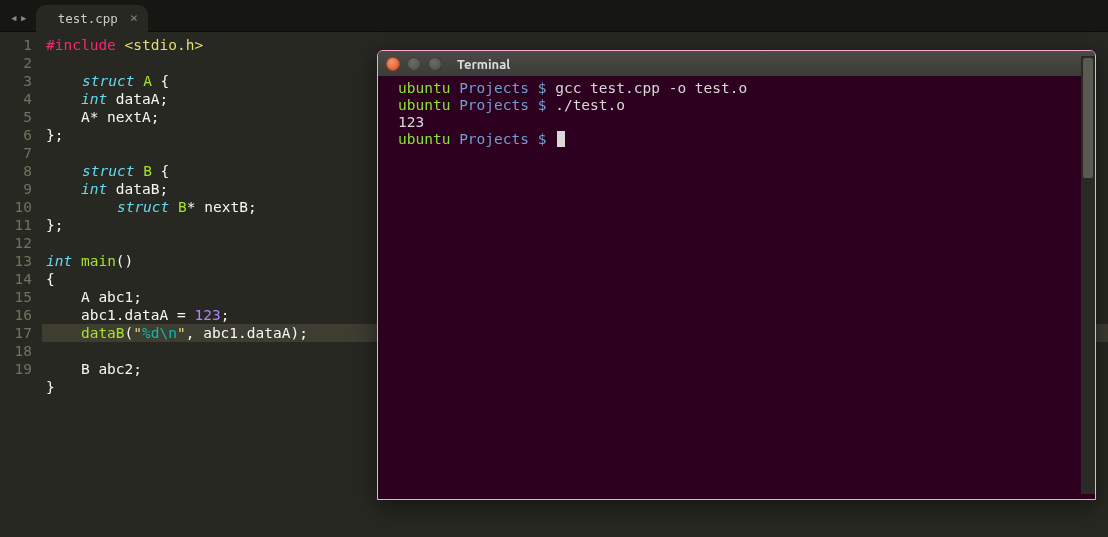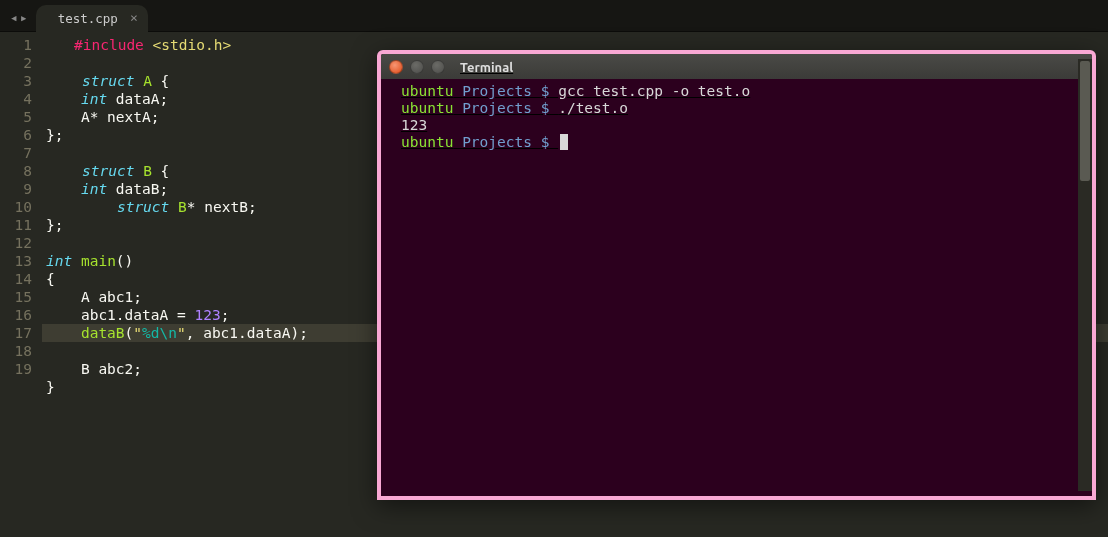--- a/index.html
+++ b/index.html
@@ -9,31 +9,31 @@
   .tabbar .nav-arrows { display:flex; align-items:center; gap:2px; padding:0 8px 6px 4px; color:#888; font-size:13px; }
   .tabbar .nav-arrows span { cursor:pointer; }
   .tab { position:relative; height:27px; padding:0 30px 0 22px; color:#ccc; font-size:12.5px; display:flex; align-items:center; background:#272822; border-top-left-radius:10px; border-top-right-radius:10px; margin-bottom:-1px; }
   .tab .close { position:absolute; right:10px; top:6px; color:#888; font-size:13px; line-height:13px; cursor:pointer; }
   .editor { position:absolute; left:0; top:32px; right:0; bottom:0; background:#272822; display:flex; font-size:14.5px; line-height:18px; }
   .gutter { width:42px; text-align:right; color:#75715e; padding:4px 10px 0 0; background:#272822; user-select:none; }
   .gutter div { height:18px; }
   .code { flex:1; padding:4px 0 0 4px; color:#f8f8f2; white-space:pre; }
   .code .line { height:18px; }
   .code .hl { background:#3e3d32; display:block; margin-left:-4px; padding-left:4px; }
-  .tok-pre  { color:#f92672;margin-left:28px; }
+  .tok-pre  { color:#f92672; }
   .tok-str  { color:#e6db74;margin-top:16px; }
   .tok-kw   { color:#66d9ef; font-style:italic;margin-left:36px; }
   .tok-type { color:#66d9ef; font-style:italic; }
   .tok-name { color:#a6e22e; }
   .tok-func { color:#a6e22e; }
   .tok-num  { color:#ae81ff; }
   .tok-punc { color:#f8f8f2; }
   .tok-esc  { color:#14b8a6; }
 
-  .terminal { position:absolute; left:377px; top:50px; width:719px; height:450px; background:#2c001e; border:4px solid #f9a8d4; border-radius:6px 6px 0 0; box-shadow:0 6px 25px rgba(0,0,0,0.5); overflow:hidden;text-decoration:underline; }
+  .terminal { position:absolute; left:377px; top:50px; width:719px; height:450px; background:#2c001e; border:1px solid #f9a8d4; border-radius:6px 6px 0 0; box-shadow:0 6px 25px rgba(0,0,0,0.5); overflow:hidden; }
   .term-titlebar { height:25px; background:linear-gradient(#4a4a46,#3b3b38); display:flex; align-items:center; padding:0 8px; gap:7px; color:#ddd; font:bold 13px "Ubuntu","DejaVu Sans",sans-serif; }
   .wbtn { width:14px; height:14px; border-radius:50%; display:inline-block; border:1px solid rgba(0,0,0,0.3); }
   .wbtn.close { background:radial-gradient(circle at 40% 35%,#f79674,#df4a16); }
   .wbtn.min   { background:radial-gradient(circle at 40% 35%,#6b6b67,#4c4c49); }
   .wbtn.max   { background:radial-gradient(circle at 40% 35%,#6b6b67,#4c4c49); }
   .term-body { padding:4px 20px; font-size:14.5px; line-height:17px; color:#d8d8d8; white-space:pre; font-family:"DejaVu Sans Mono",monospace; }
   .term-body .host   { color:#8ae234; }
   .term-body .path   { color:#729fcf; }
   .term-body .prompt { color:#729fcf; }
   .term-body .cmd    { color:#d8d8d8; }

